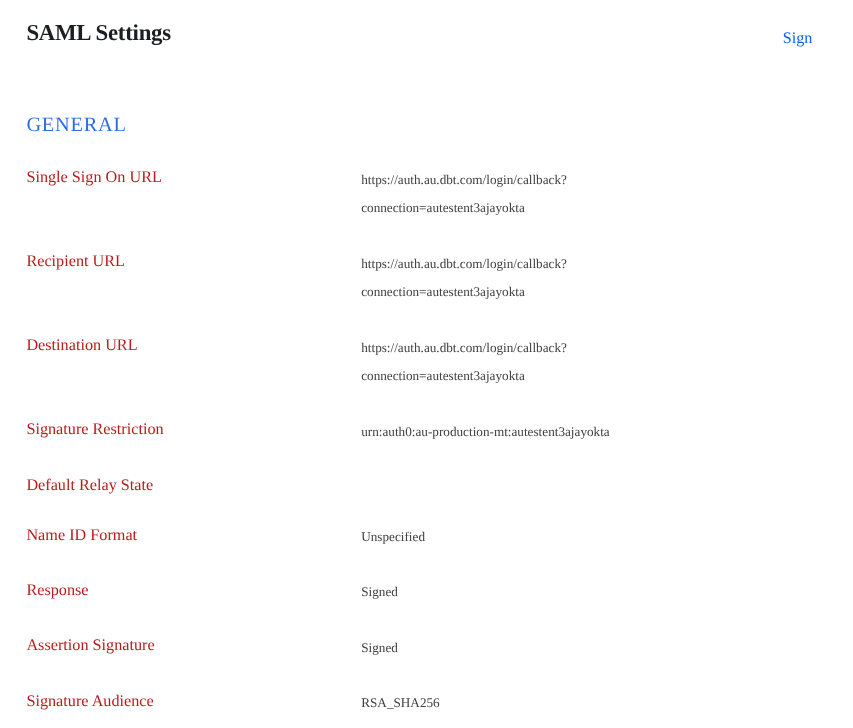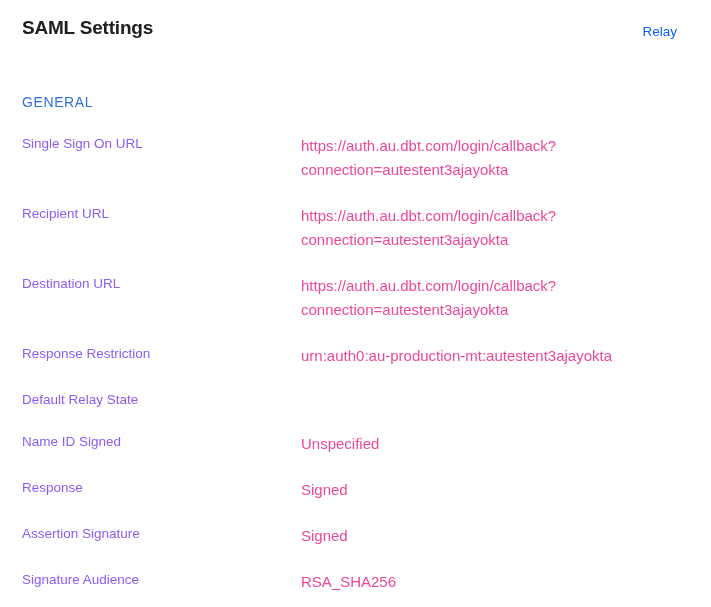--- a/index.html
+++ b/index.html
@@ -13,20 +13,21 @@
     font-family: "Liberation Sans", sans-serif;
     color: #262a38;
     overflow: hidden;
   }
   .page {
     position: relative;
     width: 711px;
     height: 503px;
     box-sizing: border-box;
     padding: 0 22px;
+    font-family: Liberation Serif, serif;
   }
   .header {
     display: flex;
     align-items: flex-start;
     justify-content: space-between;
     padding-top: 16px;
   }
   .page-title {
     font-size: 19px;
     font-weight: bold;
@@ -38,61 +39,61 @@
   .edit-link {
     font-size: 13.5px;
     color: #0b5fff;
     text-decoration: none;
     line-height: 20px;
     padding-top: 6px;
     padding-right: 12px;
     cursor: pointer;
   }
   .section-heading {
-    font-size: 14px;
+    font-size: 17px;
     color: #2d6fe0;
     letter-spacing: 0.6px;
     margin-top: 52px;
     margin-bottom: 0;
     font-weight: normal;
   }
   .settings-list {
     margin-top: 24px;
   }
   .setting-row {
     display: flex;
     align-items: flex-start;
     margin-bottom: 22px;
   }
   .setting-label {
     width: 279px;
     flex: 0 0 279px;
     font-size: 13.5px;
     line-height: 20px;
-    color: #8b5cf6;
+    color: #b91c1c;
   }
   .setting-value {
-    font-size: 15px;
+    font-size: 11px;
     line-height: 24px;
-    color: #ec4899;
+    color: #404040;
     word-break: break-word;
     max-width: 390px;
   }
   .setting-value .line {
     display: block;
   }
 </style>
 </head>
 <body>
 
 <div class="page">
 
   <div class="header">
     <h1 class="page-title">SAML Settings</h1>
-    <a class="edit-link">Relay</a>
+    <a class="edit-link">Sign</a>
   </div>
 
   <div class="section-heading">GENERAL</div>
 
   <div class="settings-list">
 
     <div class="setting-row">
       <div class="setting-label">Single Sign On URL</div>
       <div class="setting-value">
         <span class="line">https://auth.au.dbt.com/login/callback?</span>
@@ -110,32 +111,32 @@
 
     <div class="setting-row">
       <div class="setting-label">Destination URL</div>
       <div class="setting-value">
         <span class="line">https://auth.au.dbt.com/login/callback?</span>
         <span class="line">connection=autestent3ajayokta</span>
       </div>
     </div>
 
     <div class="setting-row">
-      <div class="setting-label">Response Restriction</div>
+      <div class="setting-label">Signature Restriction</div>
       <div class="setting-value">
         <span class="line">urn:auth0:au-production-mt:autestent3ajayokta</span>
       </div>
     </div>
 
     <div class="setting-row">
       <div class="setting-label">Default Relay State</div>
     </div>
 
     <div class="setting-row">
-      <div class="setting-label">Name ID Signed</div>
+      <div class="setting-label">Name ID Format</div>
       <div class="setting-value">
         <span class="line">Unspecified</span>
       </div>
     </div>
 
     <div class="setting-row">
       <div class="setting-label">Response</div>
       <div class="setting-value">
         <span class="line">Signed</span>
       </div>

